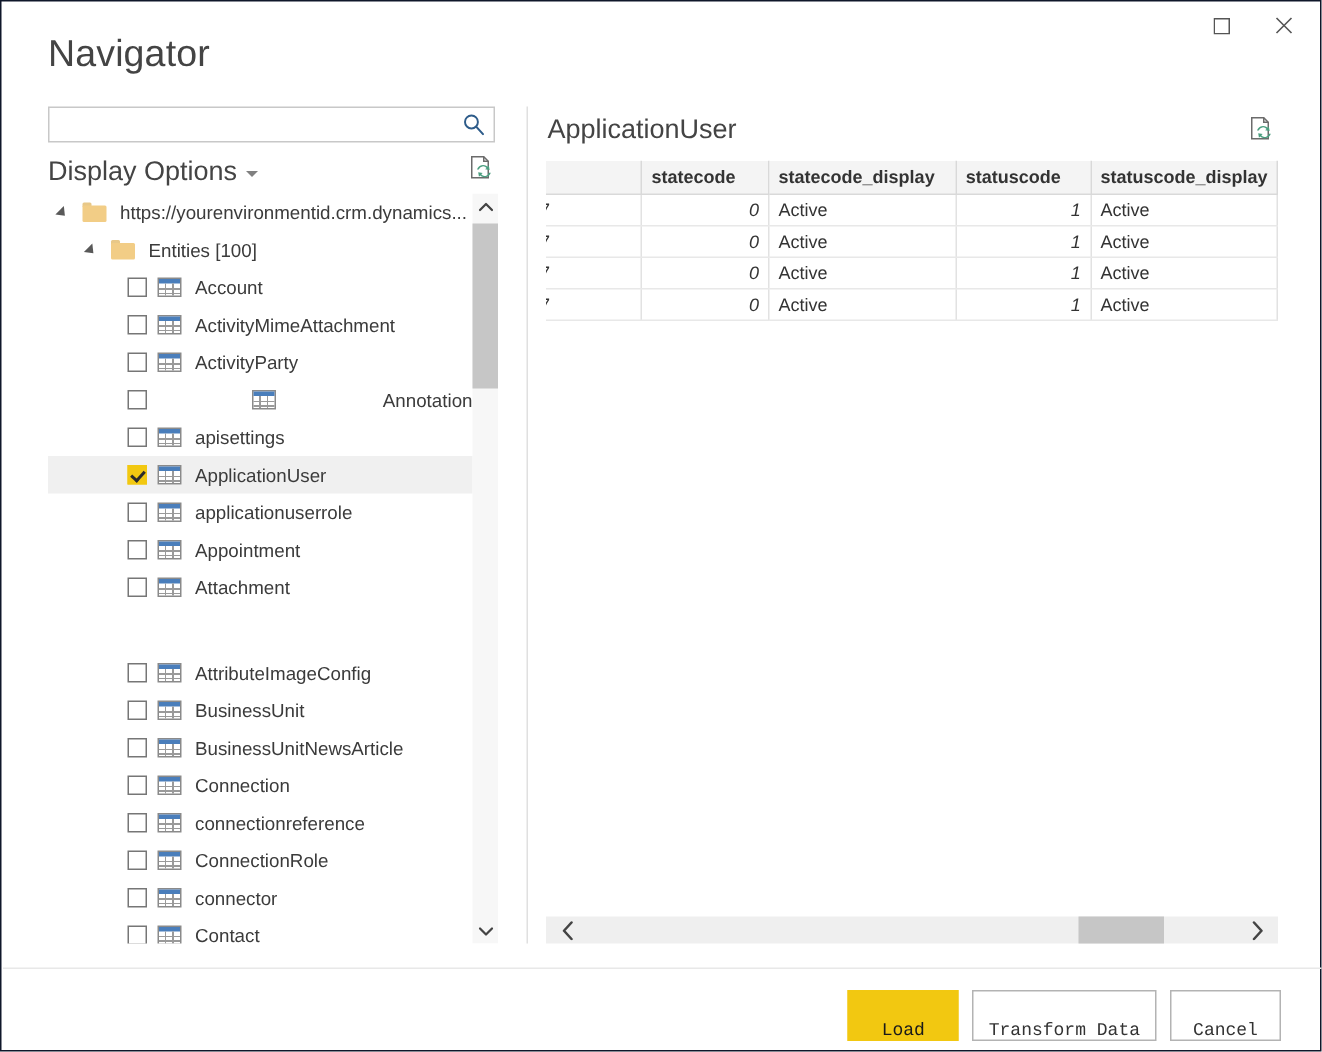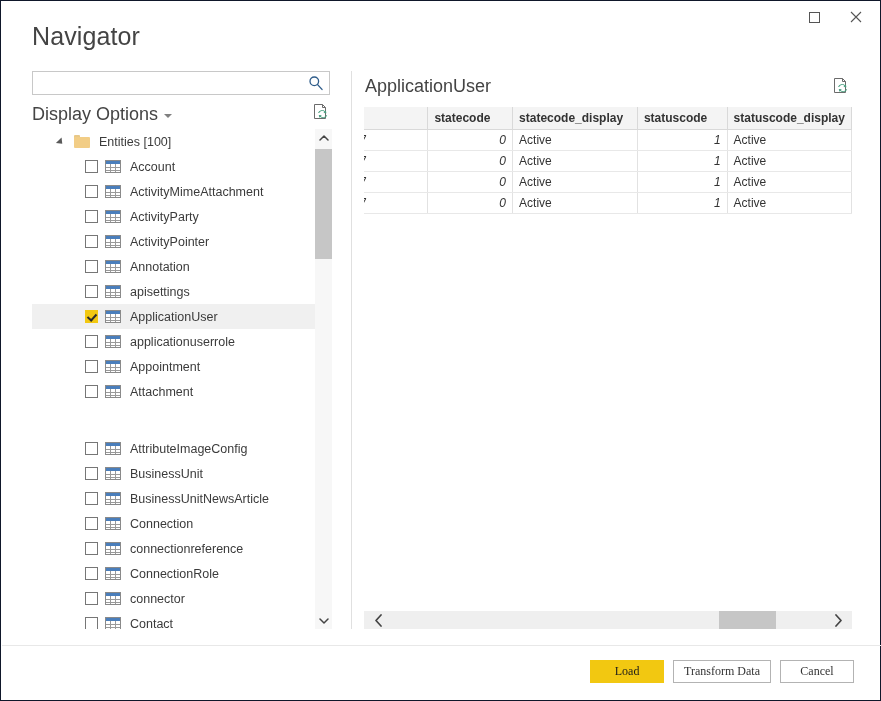--- a/index.html
+++ b/index.html
@@ -382,25 +382,25 @@
     position: absolute;
     right: 26px; top: 659px;
     display: flex;
     gap: 9px;
   }
   .footer-btn {
     height: 23px;
     min-width: 74px;
     border: 1px solid #b3b3b3;
     background: #ffffff;
-    font-family: Liberation Serif, serif;
+    font-family: Liberation Mono, monospace;
     font-size: 12px;
     color: #333333;
     cursor: default;
-    padding: 0 10px;
+    padding: 16px 10px;
     box-sizing: border-box;
     line-height: 21px;
   }
   .footer-btn.primary {
     background: #f2c811;
     border-color: #f2c811;
     color: #1a1a1a;
   }
 </style>
 </head>
@@ -444,46 +444,46 @@
         <g fill="#4a9e7f">
           <path d="M7.2 10.0 a3 3 0 0 1 5.2 -1.0 l-1.0 0.9 l3.0 0.4 l-0.5 -2.9 l-0.9 0.8 a4.3 4.3 0 0 0 -7.0 1.8 z"></path>
           <path d="M14.0 12.2 a3 3 0 0 1 -5.2 1.0 l1.0 -0.9 l-3.0 -0.4 l0.5 2.9 l0.9 -0.8 a4.3 4.3 0 0 0 7.0 -1.8 z"></path>
         </g>
       </svg>
     </div>
   </div>
 
   <div id="tree-panel">
     <div id="tree-list">
+        <div class="tree-row root" style="padding-left: 0px;">
+          <span class="tree-expander"></span>
+          <span class="folder-icon"></span>
+          <span class="tree-label">https://yourenvironmentid.crm.dynamics...</span>
+        </div>
         <div class="tree-row group" style="padding-left: 19px;">
           <span class="tree-expander"></span>
           <span class="folder-icon"></span>
           <span class="tree-label">Entities [100]</span>
         </div>
         <div class="tree-row" style="padding-left: 53px;">
           <span class="tree-checkbox"></span>
           <span class="table-icon"></span>
           <span class="tree-label">Account</span>
         </div>
         <div class="tree-row" style="padding-left: 53px;">
           <span class="tree-checkbox"></span>
           <span class="table-icon"></span>
           <span class="tree-label">ActivityMimeAttachment</span>
         </div>
         <div class="tree-row" style="padding-left: 53px;">
           <span class="tree-checkbox"></span>
           <span class="table-icon"></span>
           <span class="tree-label">ActivityParty</span>
         </div>
-        <div class="tree-row" style="padding-left: 53px;">
-          <span class="tree-checkbox"></span>
-          <span class="table-icon"></span>
-          <span class="tree-label">ActivityPointer</span>
-        </div>
-        <div class="tree-row" style="padding-left: 53px;">
+        <div class="tree-row" style="padding-left: 53px; justify-content: space-between;">
           <span class="tree-checkbox"></span>
           <span class="table-icon"></span>
           <span class="tree-label">Annotation</span>
         </div>
         <div class="tree-row" style="padding-left: 53px;">
           <span class="tree-checkbox"></span>
           <span class="table-icon"></span>
           <span class="tree-label">apisettings</span>
         </div>
         <div class="tree-row selected" style="padding-left: 53px;">

